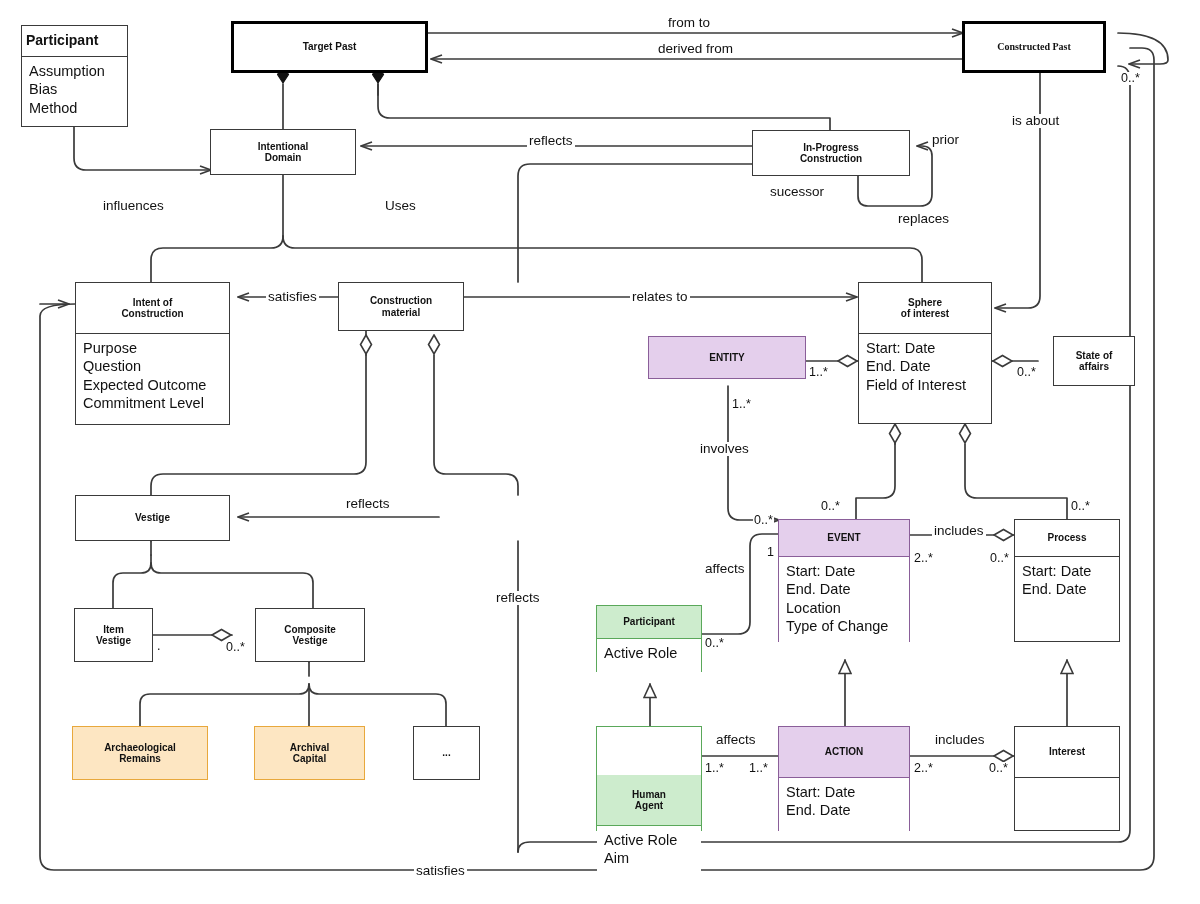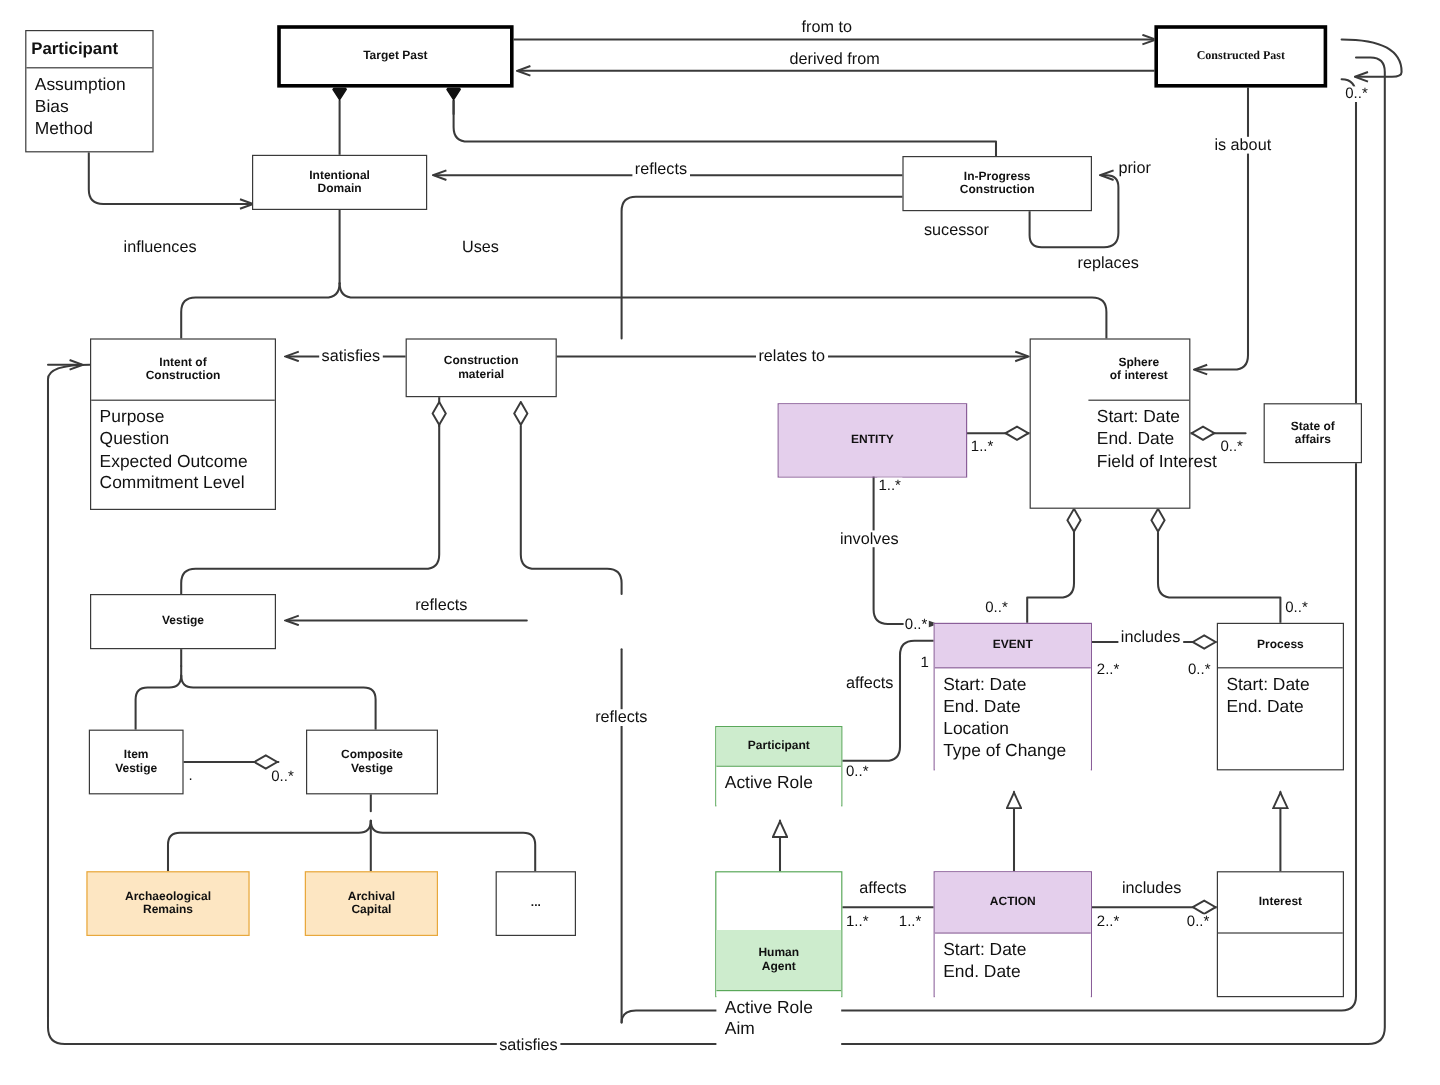--- a/index.html
+++ b/index.html
@@ -160,34 +160,34 @@
 Question
 Expected Outcome
 Commitment Level</div>
   </div>
 
   <div class="node" style="left:338px;top:282px;width:126px;height:49px;">
     <div class="hdr" style="height:100%;white-space:pre;">Construction
 material</div>
   </div>
 
-  <div class="node" style="left:858px;top:282px;width:134px;height:142px;padding-left:48px;">
+  <div class="node" style="left:858px;top:282px;width:134px;height:142px;">
     <div class="hdr" style="height:50px;white-space:pre;">Sphere
 of interest</div>
     <div class="body" style="height:92px;white-space:pre;">Start: Date
 End. Date
 Field of Interest</div>
   </div>
 
   <div class="node" style="left:1053px;top:336px;width:82px;height:50px;">
     <div class="hdr" style="height:100%;white-space:pre;">State of
 affairs</div>
   </div>
 
-  <div class="node purple solid" style="left:648px;top:336px;width:158px;height:62px;background:#e4cfec;">
+  <div class="node purple solid" style="left:648px;top:336px;width:158px;height:43px;background:#e4cfec;">
     <div class="hdr" style="height:100%;">ENTITY</div>
   </div>
 
   <div class="node" style="left:75px;top:495px;width:155px;height:46px;">
     <div class="hdr" style="height:100%;">Vestige</div>
   </div>
 
 
   <div class="node" style="left:74px;top:608px;width:79px;height:54px;">
     <div class="hdr" style="height:100%;white-space:pre;">Item

